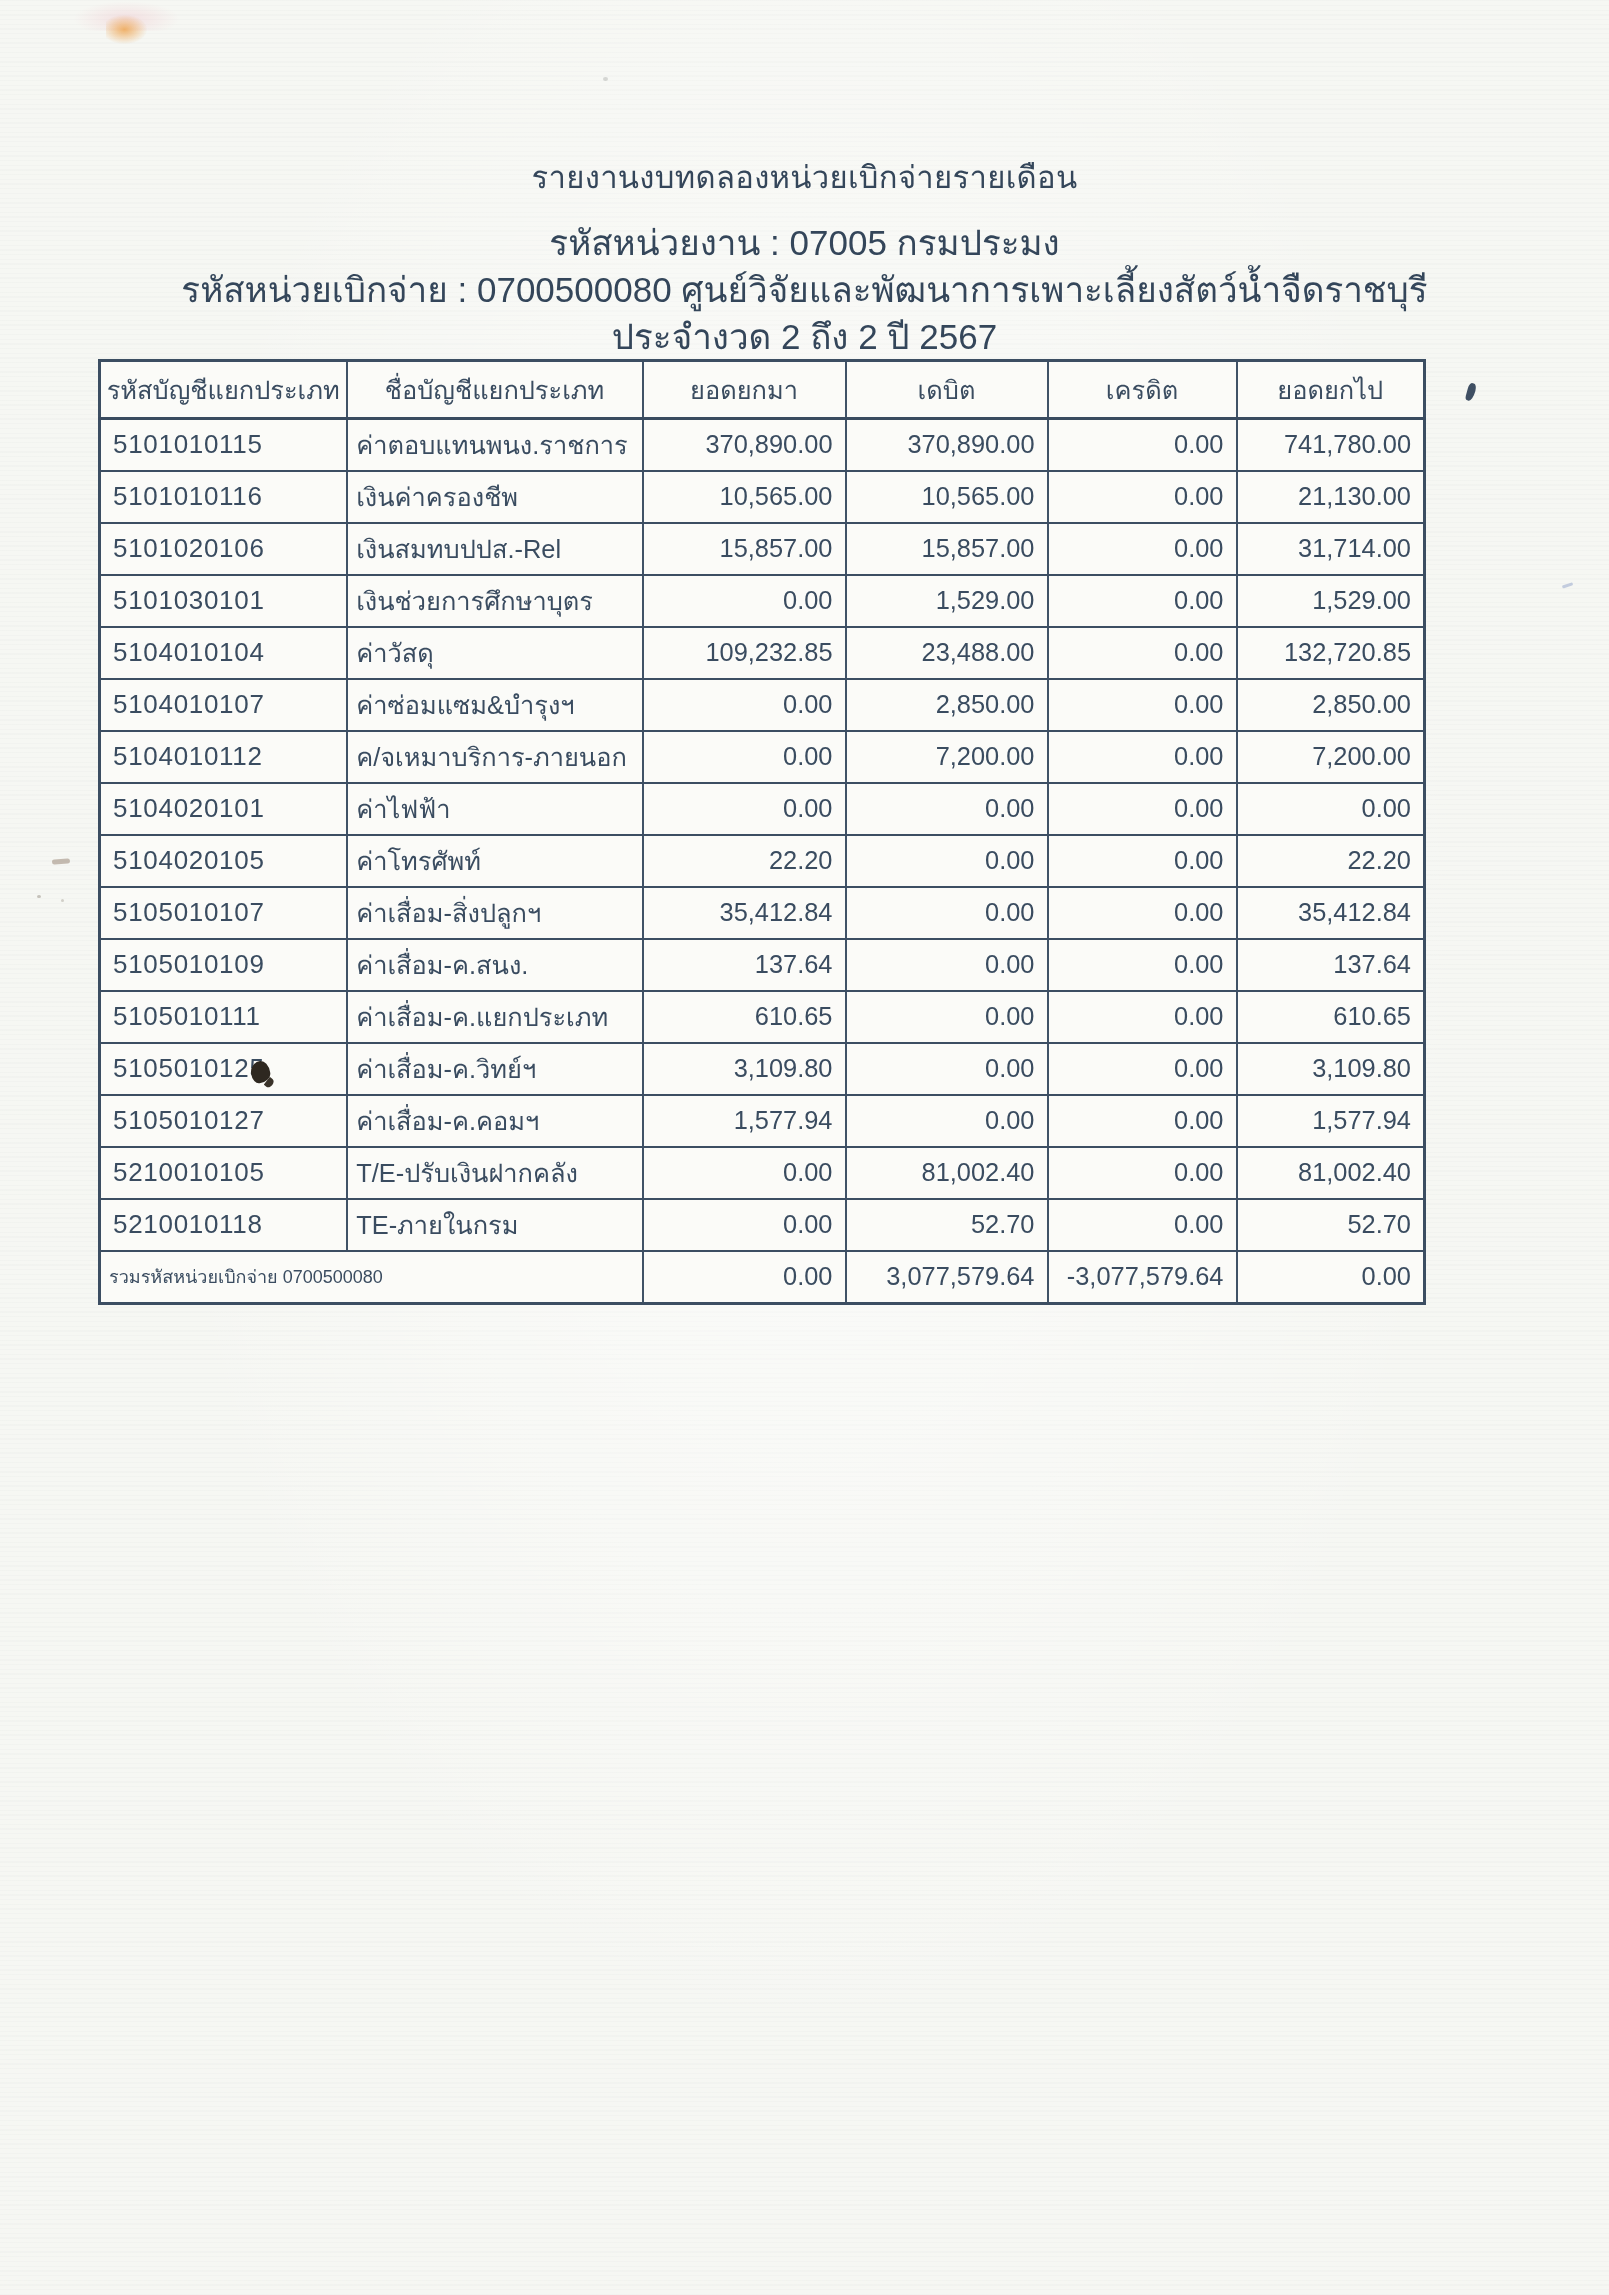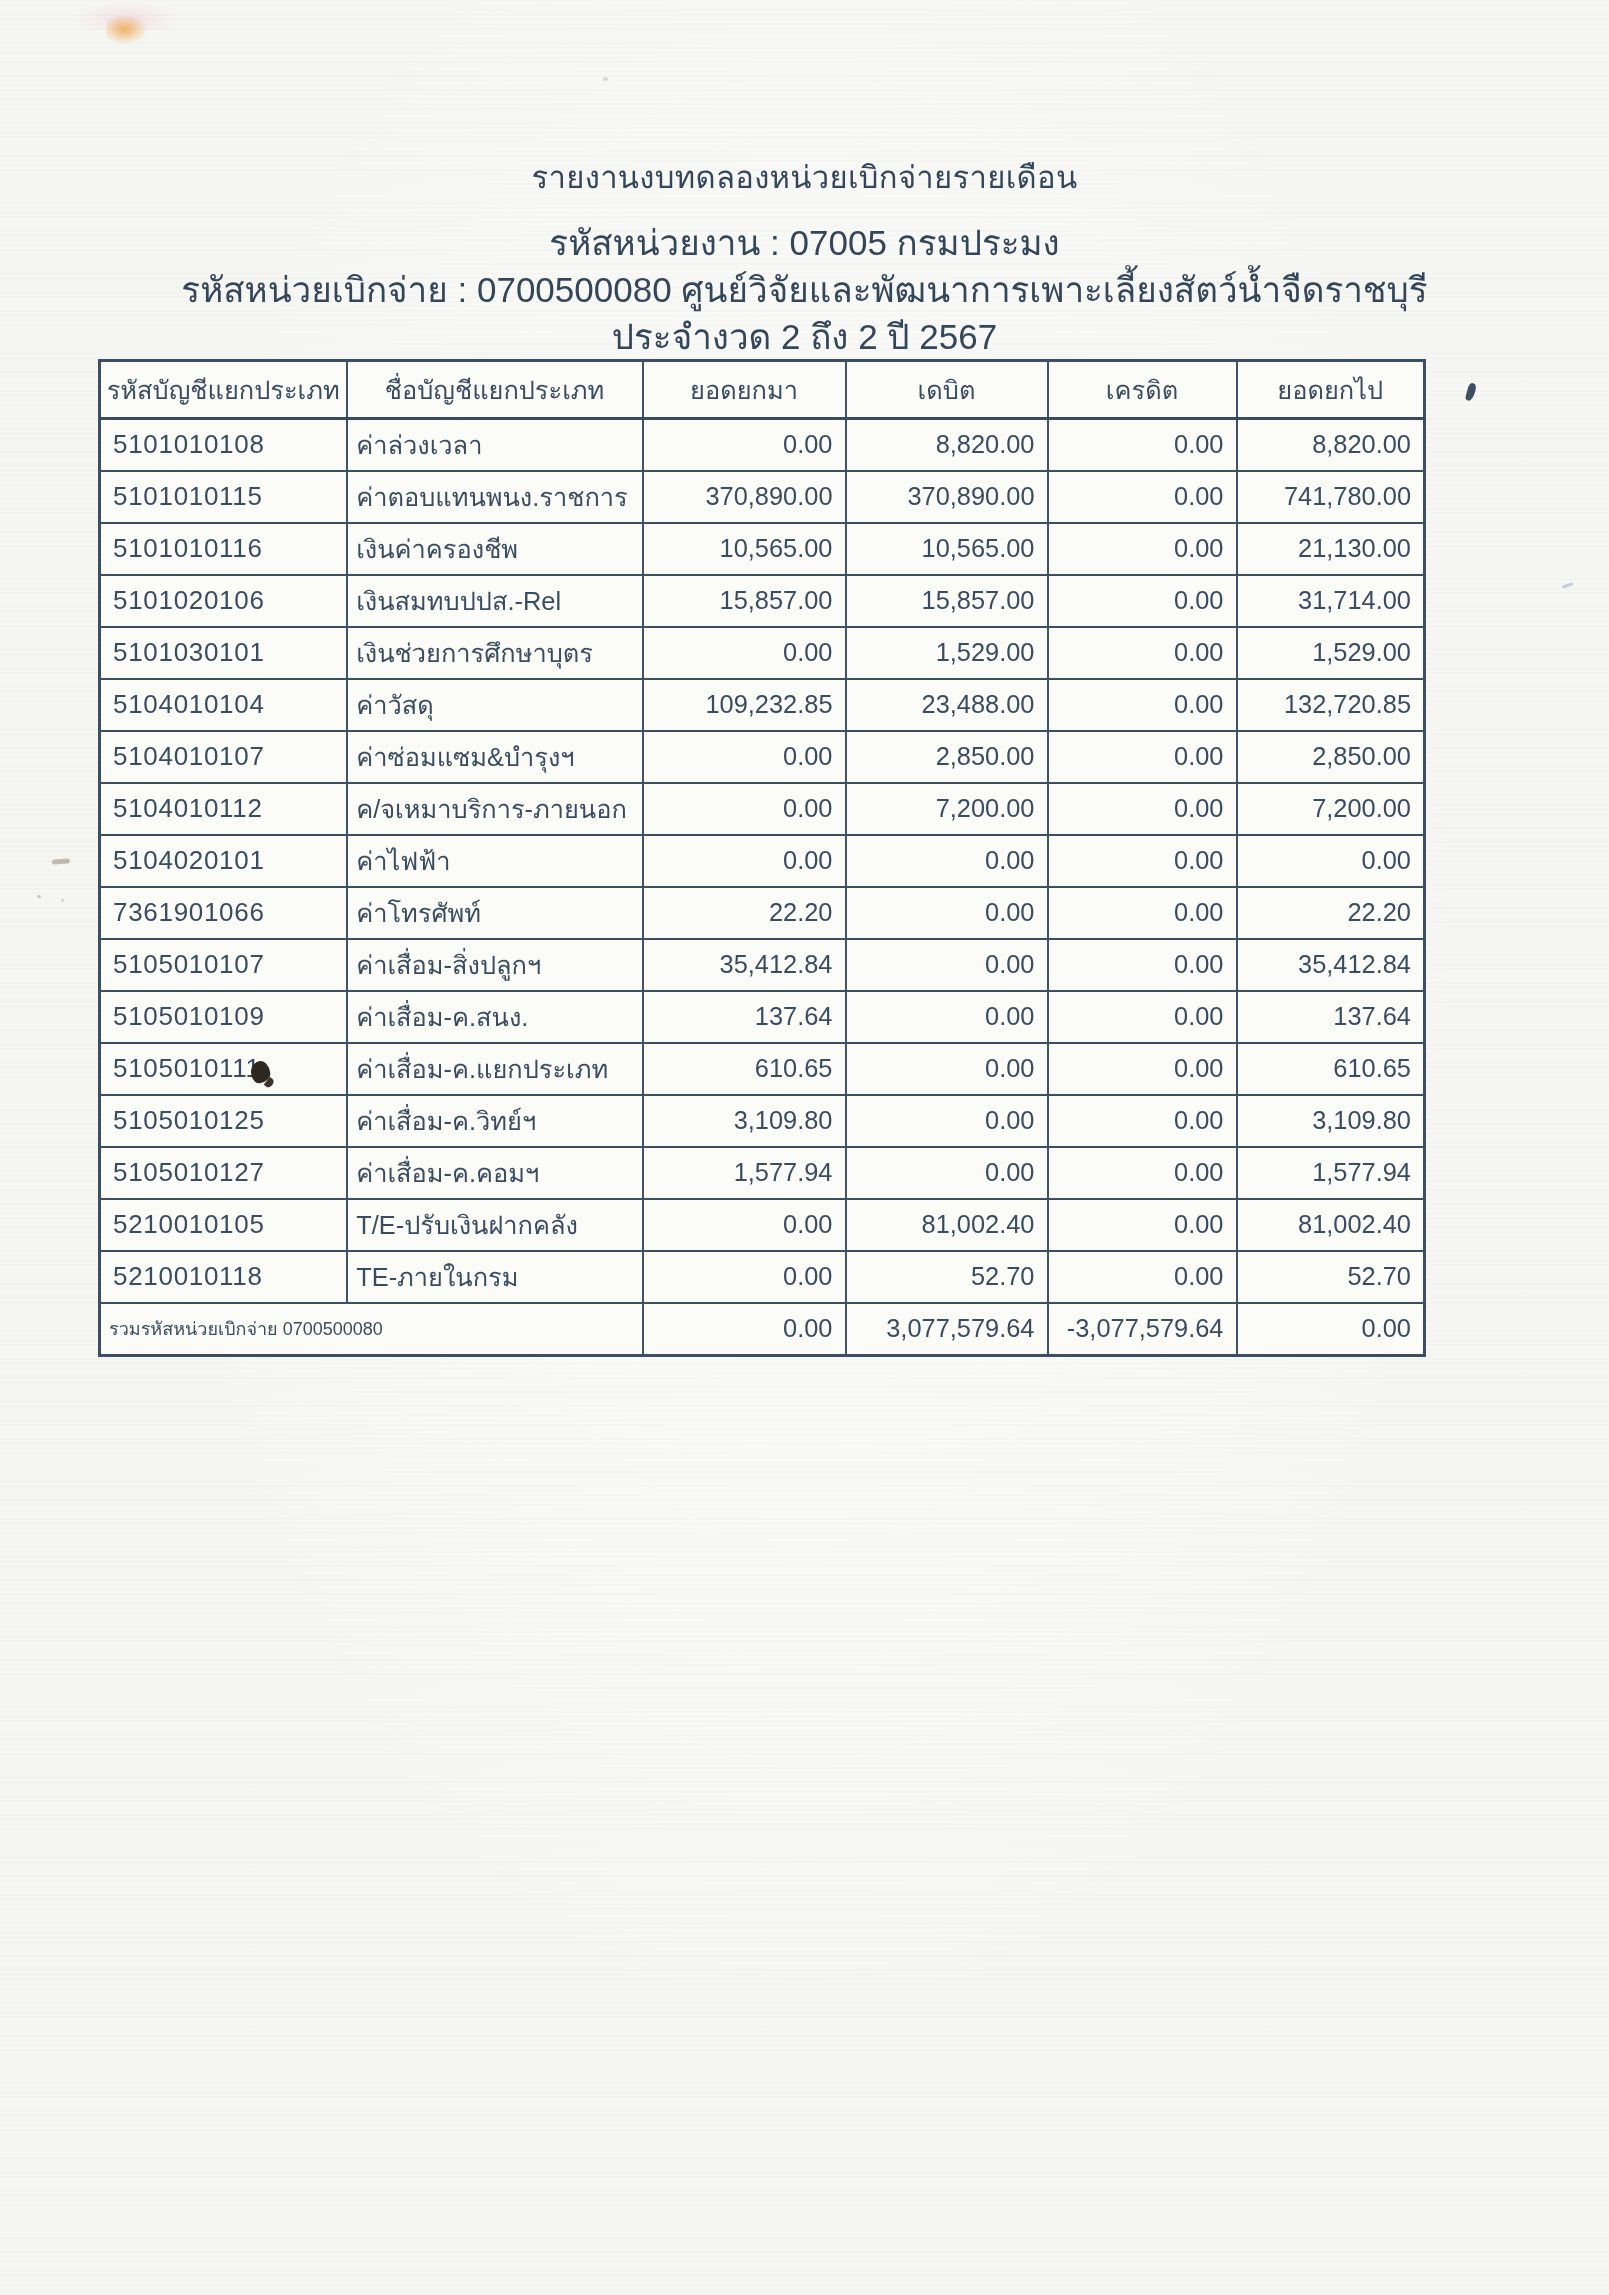--- a/index.html
+++ b/index.html
@@ -86,28 +86,20 @@
         <th>รหัสบัญชีแยกประเภท</th>
         <th>ชื่อบัญชีแยกประเภท</th>
         <th>ยอดยกมา</th>
         <th>เดบิต</th>
         <th>เครดิต</th>
         <th>ยอดยกไป</th>
       </tr>
     </thead>
     <tbody id="rows">
         <tr>
-          <td class="code">5101010108</td>
-          <td class="name">ค่าล่วงเวลา</td>
-          <td class="num">0.00</td>
-          <td class="num">8,820.00</td>
-          <td class="num">0.00</td>
-          <td class="num">8,820.00</td>
-        </tr>
-        <tr>
           <td class="code">5101010115</td>
           <td class="name">ค่าตอบแทนพนง.ราชการ</td>
           <td class="num">370,890.00</td>
           <td class="num">370,890.00</td>
           <td class="num">0.00</td>
           <td class="num">741,780.00</td>
         </tr>
         <tr>
           <td class="code">5101010116</td>
           <td class="name">เงินค่าครองชีพ</td>
@@ -158,21 +150,21 @@
         </tr>
         <tr>
           <td class="code">5104020101</td>
           <td class="name">ค่าไฟฟ้า</td>
           <td class="num">0.00</td>
           <td class="num">0.00</td>
           <td class="num">0.00</td>
           <td class="num">0.00</td>
         </tr>
         <tr>
-          <td class="code">7361901066</td>
+          <td class="code">5104020105</td>
           <td class="name">ค่าโทรศัพท์</td>
           <td class="num">22.20</td>
           <td class="num">0.00</td>
           <td class="num">0.00</td>
           <td class="num">22.20</td>
         </tr>
         <tr>
           <td class="code">5105010107</td>
           <td class="name">ค่าเสื่อม-สิ่งปลูกฯ</td>
           <td class="num">35,412.84</td>

